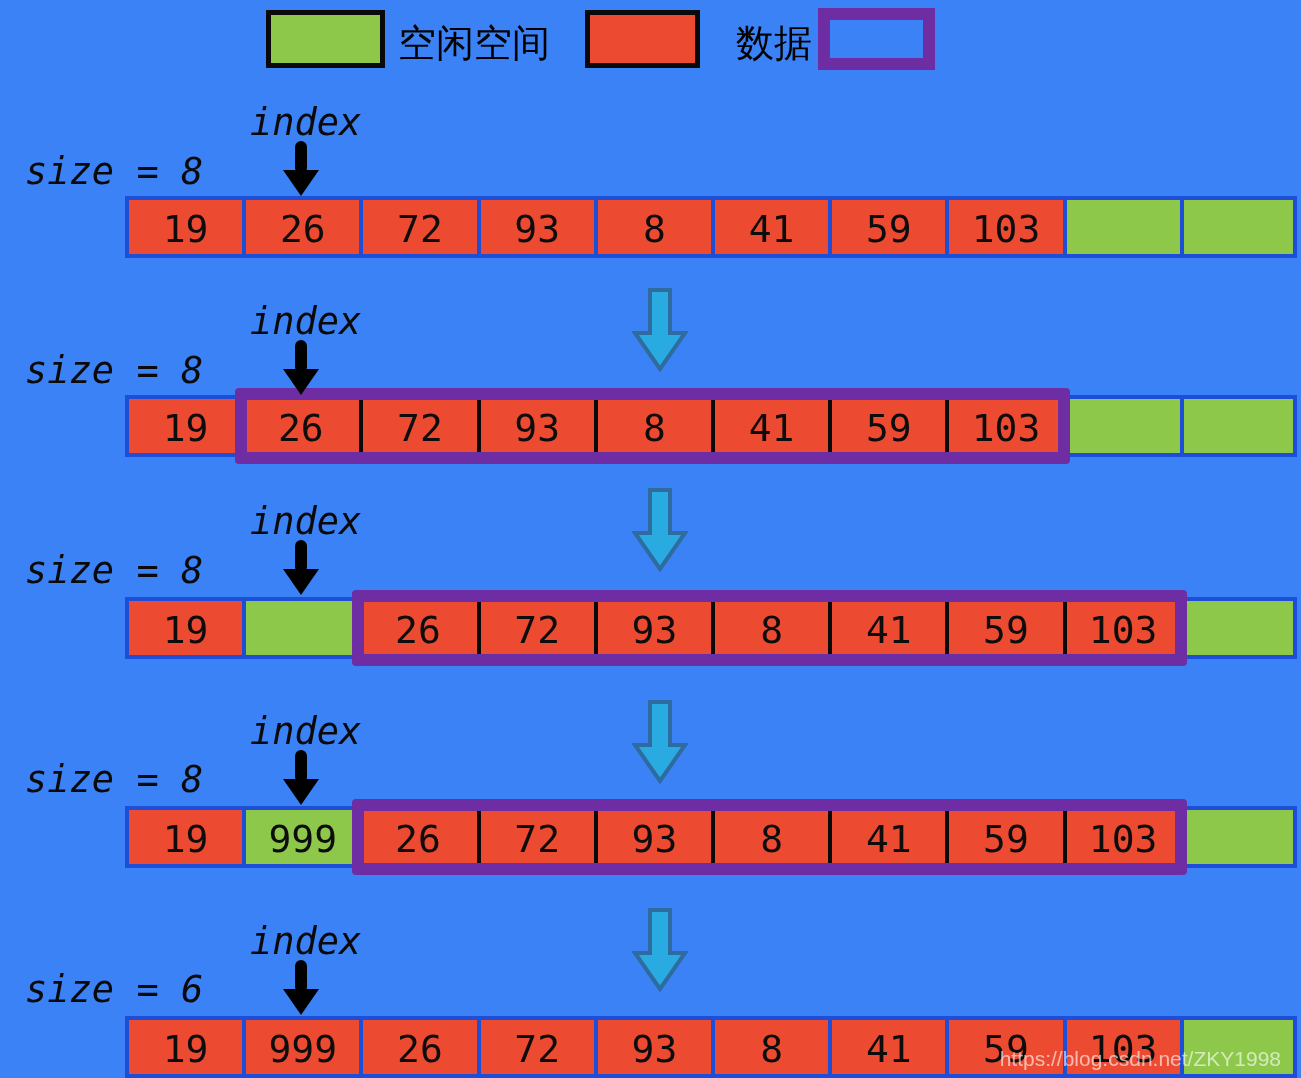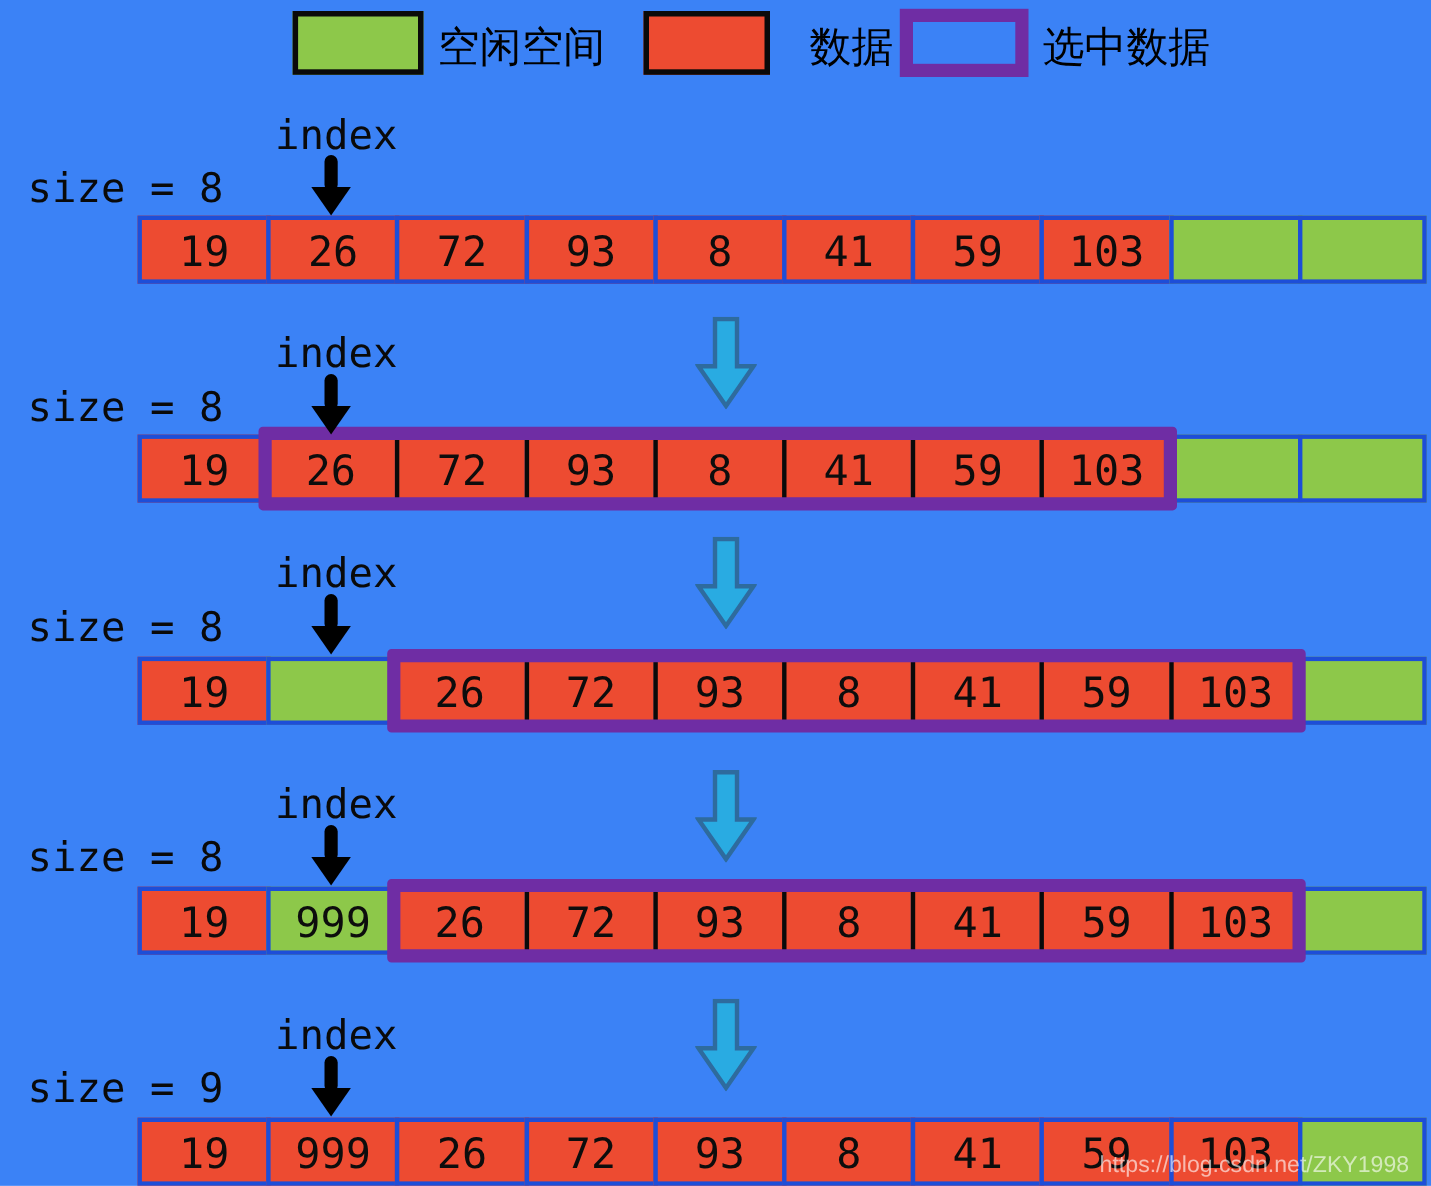--- a/index.html
+++ b/index.html
@@ -14,20 +14,21 @@
   .legend-swatch{position:absolute;box-sizing:border-box;}
   .legend-label{
     position:absolute;top:18px;height:50px;line-height:50px;
     font-family:"Liberation Serif","DejaVu Serif",serif;
     font-size:38px;color:#000;white-space:nowrap;
   }
   
   .size-label,.index-label{
     position:absolute;font-size:37px;color:#0a0a0a;white-space:nowrap;
     letter-spacing:0px;
+    font-style:italic;
   }
   
   .strip{position:absolute;height:62px;}
   .cell{
     position:absolute;top:0;height:62px;box-sizing:border-box;
     display:flex;align-items:center;justify-content:center;
   }
   .cell.normal{border:4px solid #1d4ed8;z-index:1;}
   .cell.selected{border:none;z-index:2;}
   .cell.selected.sep{border-left:4px solid #0a0a0a;}
@@ -48,21 +49,20 @@
 
 <div class="canvas">
 
   <div class="legend-swatch" style="left:266px;top:10px;width:119px;height:58px;border:5px solid #0a0a0a;background:#8DC84A;"></div>
   <div class="legend-label" style="left:398px;">空闲空间</div>
 
   <div class="legend-swatch" style="left:585px;top:10px;width:115px;height:58px;border:5px solid #0a0a0a;background:#ED4B31;"></div>
   <div class="legend-label" style="left:736px;">数据</div>
 
   <div class="legend-swatch" style="left:818px;top:8px;width:117px;height:62px;border:12px solid #6F2DA4;background:transparent;"></div>
-  <div class="legend-label" style="left:948px;">选中数据</div>
 
   <div id="rows-host">
       <div class="size-label" style="left: 25px; top: 150px;">size = 8</div>
       <div class="index-label" style="left: 250px; top: 101px;">index</div>
       <div class="idx-arrow" style="left: 279.8px; top: 140px;"><svg width="42" height="57" viewBox="0 0 42 57">
           <rect x="15" y="1" width="12" height="33" rx="6" fill="#000000"></rect>
           <path d="M21 56 L3 30 L39 30 Z" fill="#000000"></path>
         </svg></div>
       <div class="strip" style="left: 125px; top: 196px; width: 1172px;">
         <div class="cell normal" style="left: 0px; width: 121.2px; background: rgb(237, 75, 49);">
@@ -192,21 +192,21 @@
         </div>
         <div class="cell selected sep" style="left: 820.4px; width: 117.2px; background: rgb(237, 75, 49);">
           <span class="cell-text">59</span>
         </div>
         <div class="cell selected sep" style="left: 937.6px; width: 117.2px; background: rgb(237, 75, 49);">
           <span class="cell-text">103</span>
         </div>
         <div class="cell normal" style="left: 1054.8px; width: 117.2px; background: rgb(141, 200, 74);"></div>
         <div class="selection-outline" style="left: 227.4px; top: -7px; width: 834.4px; height: 76px;"></div>
       </div>
-      <div class="size-label" style="left: 25px; top: 968px;">size = 9</div>
+      <div class="size-label" style="left: 25px; top: 968px;">size = 6</div>
       <div class="index-label" style="left: 250px; top: 920px;">index</div>
       <div class="idx-arrow" style="left: 279.8px; top: 959px;"><svg width="42" height="57" viewBox="0 0 42 57">
           <rect x="15" y="1" width="12" height="33" rx="6" fill="#000000"></rect>
           <path d="M21 56 L3 30 L39 30 Z" fill="#000000"></path>
         </svg></div>
       <div class="strip" style="left: 125px; top: 1016px; width: 1172px;">
         <div class="cell normal" style="left: 0px; width: 121.2px; background: rgb(237, 75, 49);">
           <span class="cell-text">19</span>
         </div>
         <div class="cell normal" style="left: 117.2px; width: 121.2px; background: rgb(237, 75, 49);">

